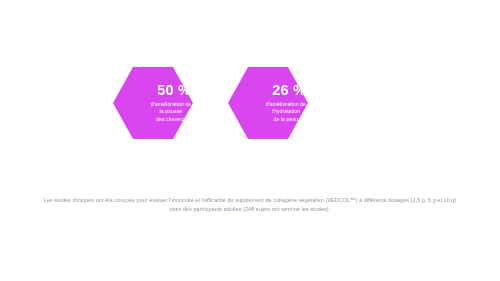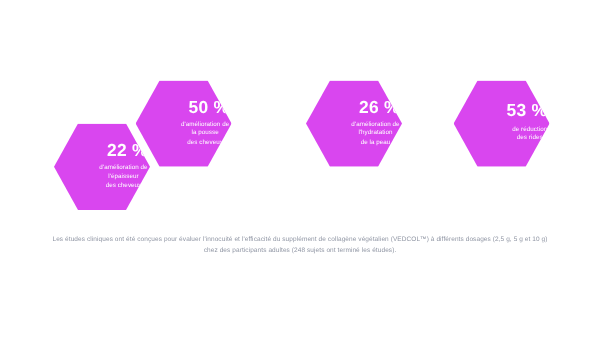--- a/index.html
+++ b/index.html
@@ -62,21 +62,21 @@
     white-space: pre-line;
     letter-spacing: 0.05px;
     margin: 0;
     max-width: 74px;
   }
 
   
   .hex.pos-0 { left: 45px;  top: 103px; }
   .hex.pos-1 { left: 113px; top: 67px; }
   .hex.pos-2 { left: 180px; top: 103px; }
-  .hex.pos-3 { left: 255px; top: 67px; }
+  .hex.pos-3 { left: 228px; top: 67px; }
   .hex.pos-4 { left: 312px; top: 103px; }
   .hex.pos-5 { left: 378px; top: 67px; }
 
   #caption {
     position: absolute;
     left: 38px;
     top: 196px;
     width: 424px;
     text-align: center;
     color: #8f95a3;
@@ -85,46 +85,35 @@
     letter-spacing: 0.08px;
   }
 </style>
 </head>
 <body>
 
 <div id="infographic">
 
   <div id="hex-row">
 
-    <div class="hex pos-0">
-      <div class="pct">22 %</div>
-      <div class="desc">d'amélioration de
-l'épaisseur
-des cheveux</div>
-    </div>
 
     <div class="hex pos-1">
       <div class="pct">50 %</div>
       <div class="desc">d'amélioration de
 la pousse
 des cheveux</div>
     </div>
 
 
     <div class="hex pos-3">
       <div class="pct">26 %</div>
       <div class="desc">d'amélioration de
 l'hydratation
 de la peau</div>
     </div>
 
 
-    <div class="hex pos-5">
-      <div class="pct">53 %</div>
-      <div class="desc">de réduction
-des rides</div>
-    </div>
 
   </div>
 
   <div id="caption">Les études cliniques ont été conçues pour évaluer l'innocuité et l'efficacité du supplément de collagène végétalien (VEDCOL™) à différents dosages (2,5 g, 5 g et 10 g) chez des participants adultes (248 sujets ont terminé les études).</div>
 
 </div>
 
 </body></html>

